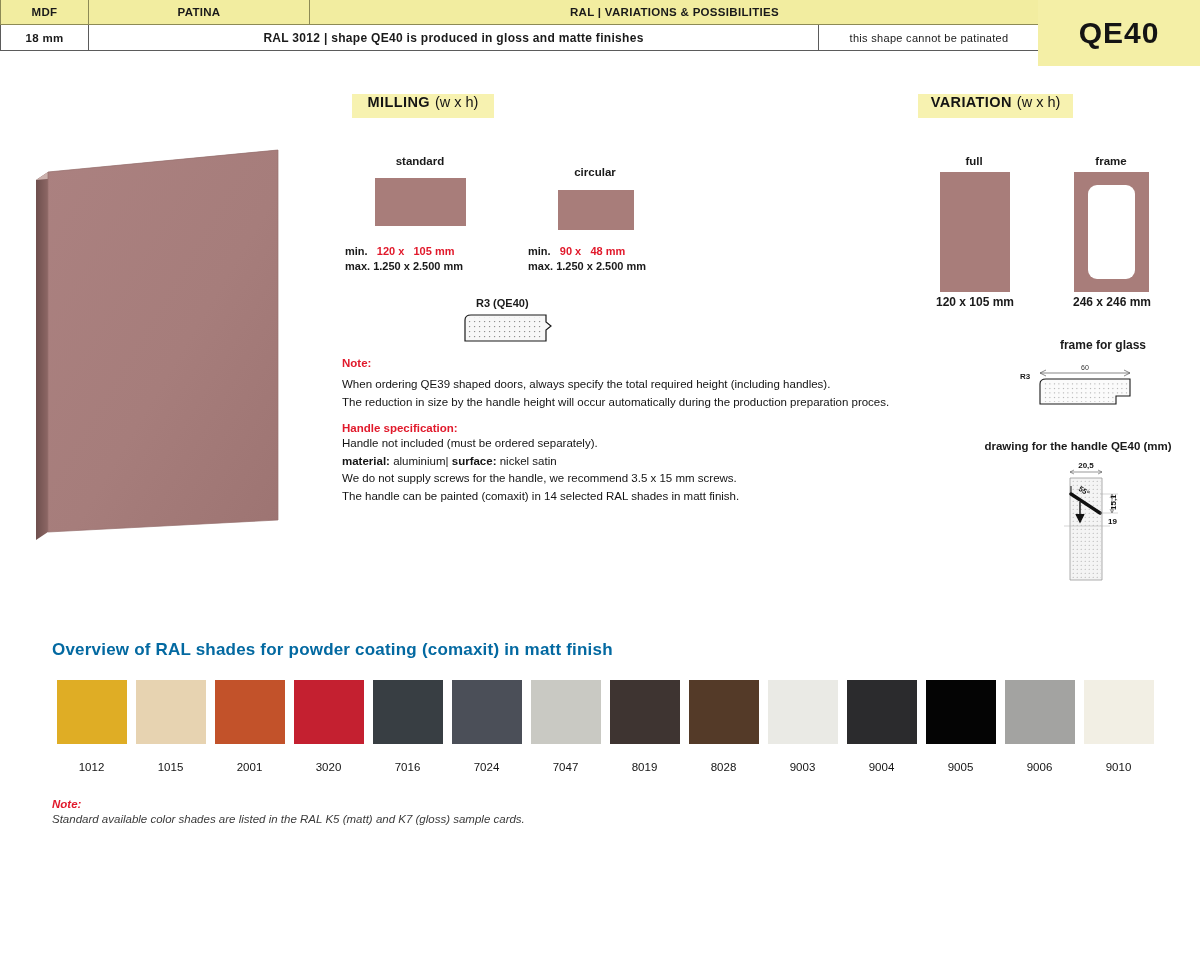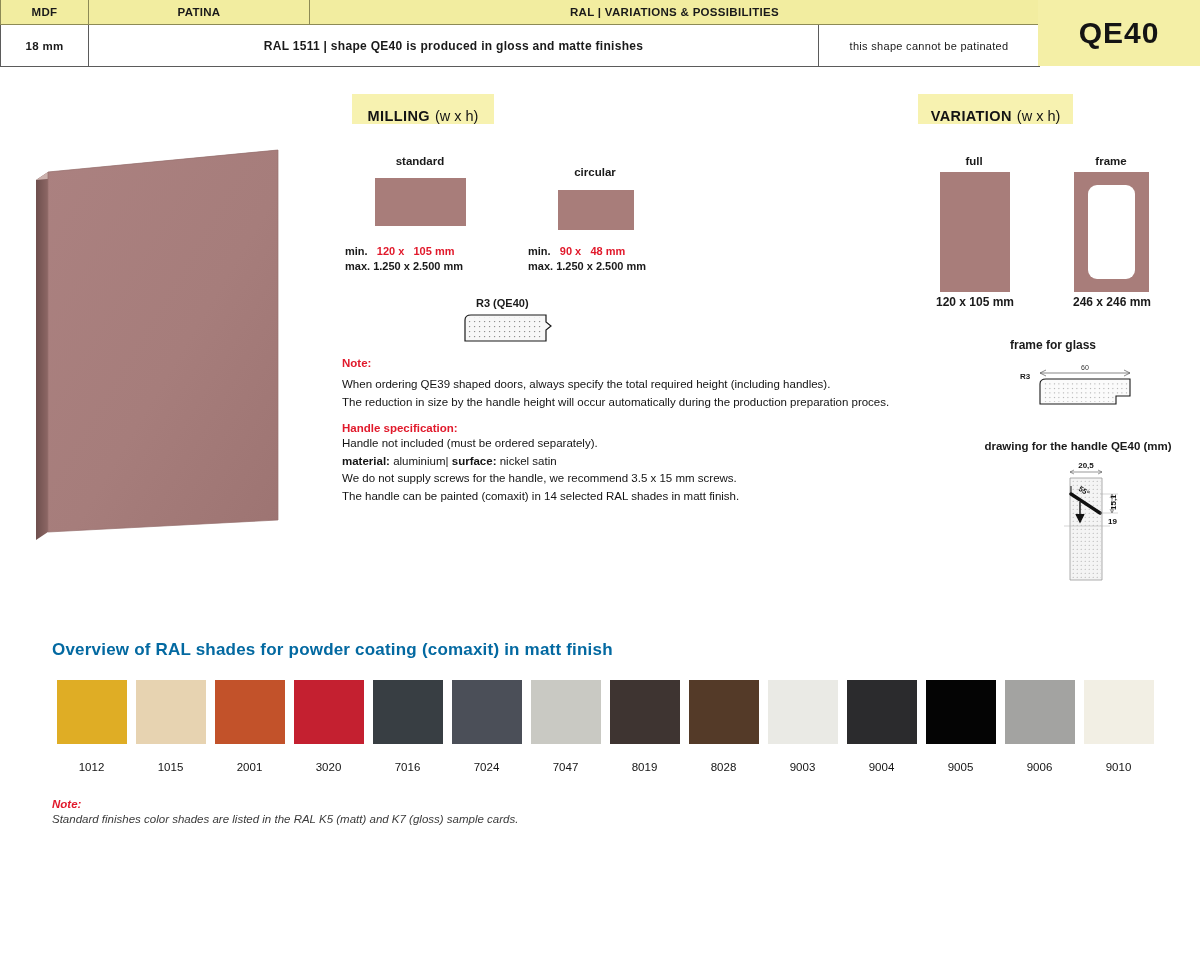--- a/index.html
+++ b/index.html
@@ -7,21 +7,21 @@
   body {
     width:1200px; height:959px; background:#ffffff;
     font-family:"Liberation Sans", sans-serif;
     color:#1a1a1a; position:relative; overflow:hidden;
   }
 
   
   .spec-table { position:absolute; left:0; top:0; width:1040px; }
   .spec-row { display:flex;text-align:center; }
   .spec-head { height:25px; background:#f2eda0; border-bottom:1px solid #8d8a55; }
-  .spec-body { height:42px; background:#ffffff; border-bottom:1px solid #5b5b5b; }
+  .spec-body { height:26px; background:#ffffff; border-bottom:1px solid #5b5b5b; }
   .spec-cell {
     display:flex; align-items:center; justify-content:center;
     font-size:11.5px; font-weight:bold; letter-spacing:.3px;
     border-right:1px solid #5b5b5b;
   }
   .spec-head .spec-cell { border-right:1px solid #8d8a55; }
   .spec-head .spec-cell:first-child { border-left:1px solid #8d8a55; }
   .spec-body .spec-cell:first-child { border-left:1px solid #5b5b5b; }
   .c-mdf { width:89px; }
   .c-ral { width:730px; }
@@ -32,22 +32,22 @@
   .spec-body .c-ral { font-size:12px; font-weight:bold; }
 
   .shape-badge {
     position:absolute; right:0; top:0; width:162px; height:66px;
     background:#f4efa6; display:flex; align-items:center; justify-content:center;
     font-size:30px; font-weight:bold; letter-spacing:1px; color:#141414;
   }
 
   
   .banner {
-    position:absolute; background:#f7f2b0; height:30px;
-    display:flex; align-items:flex-end; justify-content:center;
+    position:absolute; background:#f7f2b0; height:24px;
+    display:flex; align-items:flex-start; justify-content:center;
     padding:0 1px; font-size:14.5px; color:#141414; white-space:nowrap;
   }
   .banner b { font-weight:bold; letter-spacing:.4px; }
   .banner span { font-weight:normal; margin-left:5px; }
   #banner-milling { left:352px; top:94px; width:142px; }
   #banner-variation { left:918px; top:94px; width:155px; }
 
   
   #panel3d { position:absolute; left:28px; top:136px; width:270px; height:420px; }
 
@@ -88,21 +88,21 @@
   #var-full-dim { left:928px; top:295px; width:94px; text-align:center;
                   font-size:12px; font-weight:bold; position:absolute; }
 
   #var-frame-label { left:1078px; top:155px; width:66px; }
   #var-frame-rect { left:1074px; top:172px; width:75px; height:120px; }
   #var-frame-hole { position:absolute; left:1088px; top:185px; width:47px; height:94px;
                     background:#ffffff; border-radius:9px; }
   #var-frame-dim { left:1064px; top:295px; width:96px; text-align:center;
                    font-size:12px; font-weight:bold; position:absolute; }
 
-  #ffg-label { position:absolute; left:1010px; top:338px; width:136px; text-align:left;
+  #ffg-label { position:absolute; left:1010px; top:338px; width:136px; text-align:right;
                font-size:12px; font-weight:bold; }
   #ffg-drawing { position:absolute; left:1008px; top:360px; width:140px; height:55px; }
 
   #handle-label { position:absolute; left:978px; top:440px; width:200px; text-align:center;
                   font-size:11.5px; font-weight:bold; }
   #handle-drawing { position:absolute; left:1040px; top:456px; width:110px; height:130px; }
 
   
   #ral-title { position:absolute; left:52px; top:640px; font-size:17px; font-weight:bold;
                letter-spacing:.2px; color:#0369a1; }
@@ -121,21 +121,21 @@
 <body>
 
 <div class="spec-table">
   <div class="spec-row spec-head">
     <div class="spec-cell c-mdf">MDF</div>
     <div class="spec-cell c-pat">PATINA</div>
     <div class="spec-cell c-ral">RAL | VARIATIONS &amp; POSSIBILITIES</div>
   </div>
   <div class="spec-row spec-body">
     <div class="spec-cell c-mdf">18 mm</div>
-    <div class="spec-cell c-ral">RAL 1511 | shape QE40 is produced in gloss and matte finishes</div>
+    <div class="spec-cell c-ral">RAL 3012 | shape QE40 is produced in gloss and matte finishes</div>
     <div class="spec-cell c-pat">this shape cannot be patinated</div>
   </div>
 </div>
 <div class="shape-badge">QE40</div>
 
 <svg id="panel3d" viewBox="0 0 270 420">
   <defs>
     <linearGradient id="faceGrad" x1="0" y1="0" x2="1" y2="1">
       <stop offset="0%" stop-color="#ab8180"></stop>
       <stop offset="55%" stop-color="#a67d7b"></stop>
@@ -322,14 +322,14 @@
       <div class="ral-code">9006</div>
     </div>
     <div class="ral-item">
       <div class="ral-chip" style="background: rgb(242, 239, 228);"></div>
       <div class="ral-code">9010</div>
     </div>
   </div>
 
 <div id="note-bottom">
   <div class="nb-title">Note:</div>
-  <div class="nb-text">Standard finishes color shades are listed in the RAL K5 (matt) and K7 (gloss) sample cards.</div>
+  <div class="nb-text">Standard available color shades are listed in the RAL K5 (matt) and K7 (gloss) sample cards.</div>
 </div>
 
 </body></html>

